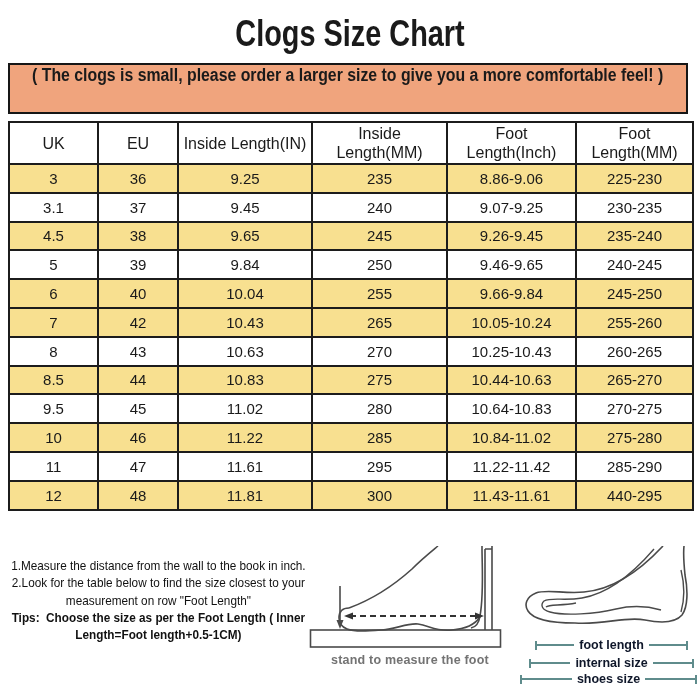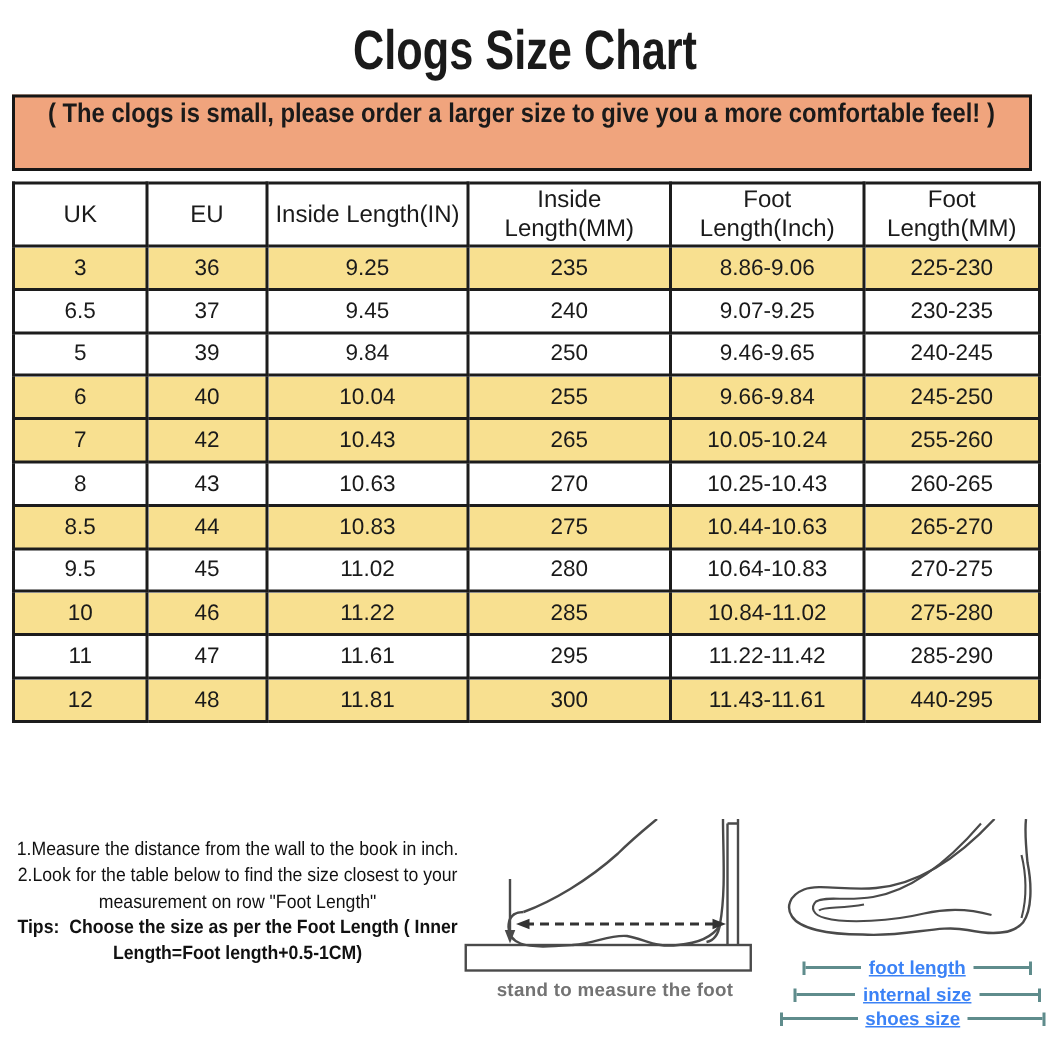--- a/index.html
+++ b/index.html
@@ -35,22 +35,22 @@
   .stand-diagram { position:absolute; left:306px; top:546px; width:208px; }
   .stand-diagram svg { display:block; }
   .stand-caption { text-align:center; font-weight:bold; font-size:12.5px;
     color:#737373; margin-top:3px; letter-spacing:0.2px; }
   
   .shoe-diagram { position:absolute; left:513px; top:546px; width:187px; height:152px; }
   .shoe-diagram svg { display:block; }
   .m-row { position:absolute; display:flex; align-items:center; }
   .m-tick { width:2px; height:9px; background:#5f8c8c; }
   .m-line { flex:1; height:2px; background:#5f8c8c; }
-  .m-label { font-weight:bold; font-size:12.5px; color:#3b82f6;
-    padding:0 5px; white-space:nowrap;text-decoration:underline; }
+  .m-label { font-weight:bold; font-size:12.5px; color:#0f172a;
+    padding:0 5px; white-space:nowrap; }
   .m-row-0 { left:22px; top:92px;  width:153px; }
   .m-row-1 { left:16px; top:110px; width:165px; }
   .m-row-2 { left:7px;  top:126px; width:177px; }
 </style>
 </head>
 <body>
 
 <div class="page">
 
   <div class="title">
@@ -98,26 +98,34 @@
     <tbody>
         <tr class="band">
           <td>3</td>
           <td>36</td>
           <td>9.25</td>
           <td>235</td>
           <td>8.86-9.06</td>
           <td>225-230</td>
         </tr>
         <tr>
-          <td>6.5</td>
+          <td>3.1</td>
           <td>37</td>
           <td>9.45</td>
           <td>240</td>
           <td>9.07-9.25</td>
           <td>230-235</td>
+        </tr>
+        <tr class="band">
+          <td>4.5</td>
+          <td>38</td>
+          <td>9.65</td>
+          <td>245</td>
+          <td>9.26-9.45</td>
+          <td>235-240</td>
         </tr>
         <tr>
           <td>5</td>
           <td>39</td>
           <td>9.84</td>
           <td>250</td>
           <td>9.46-9.65</td>
           <td>240-245</td>
         </tr>
         <tr class="band">

